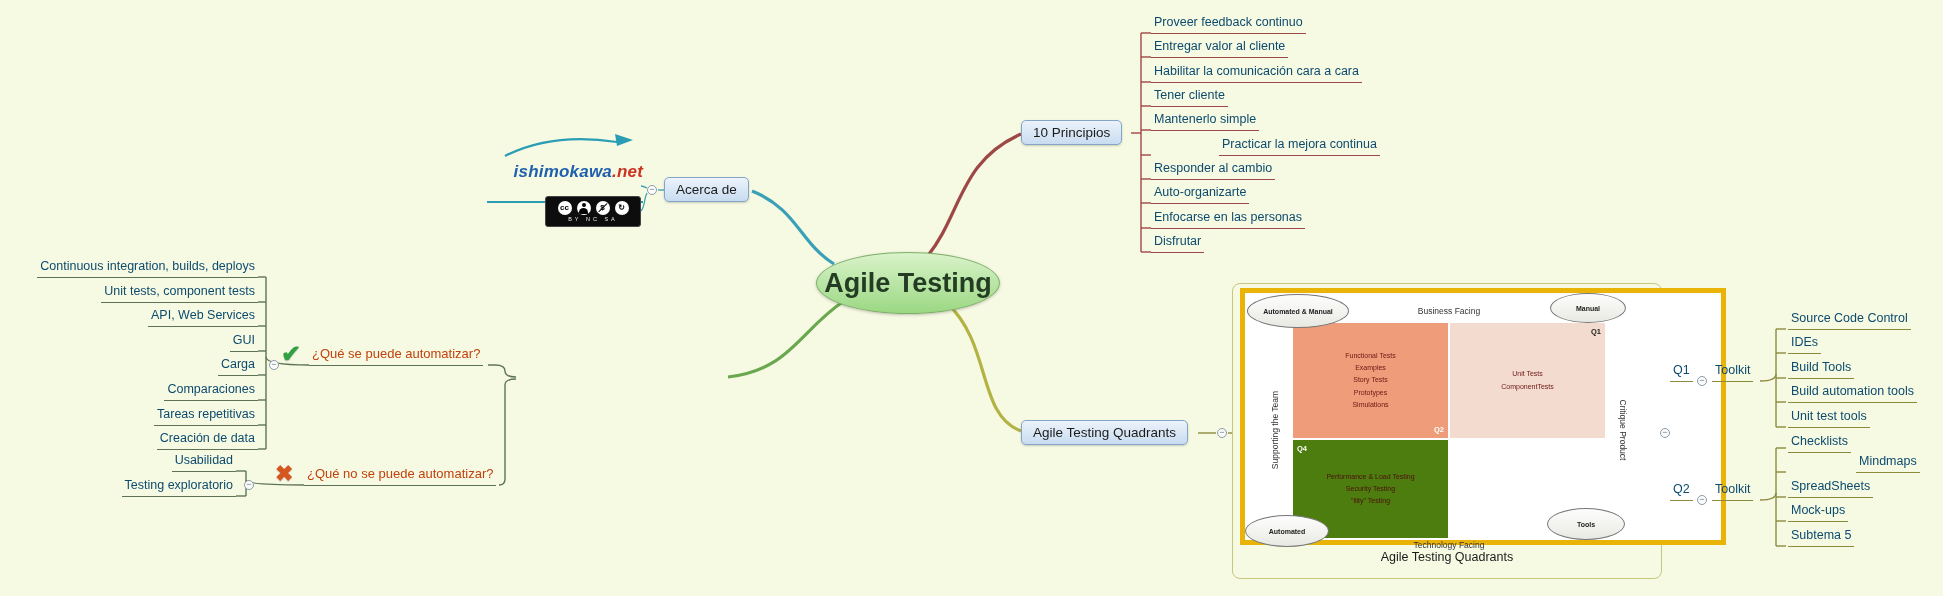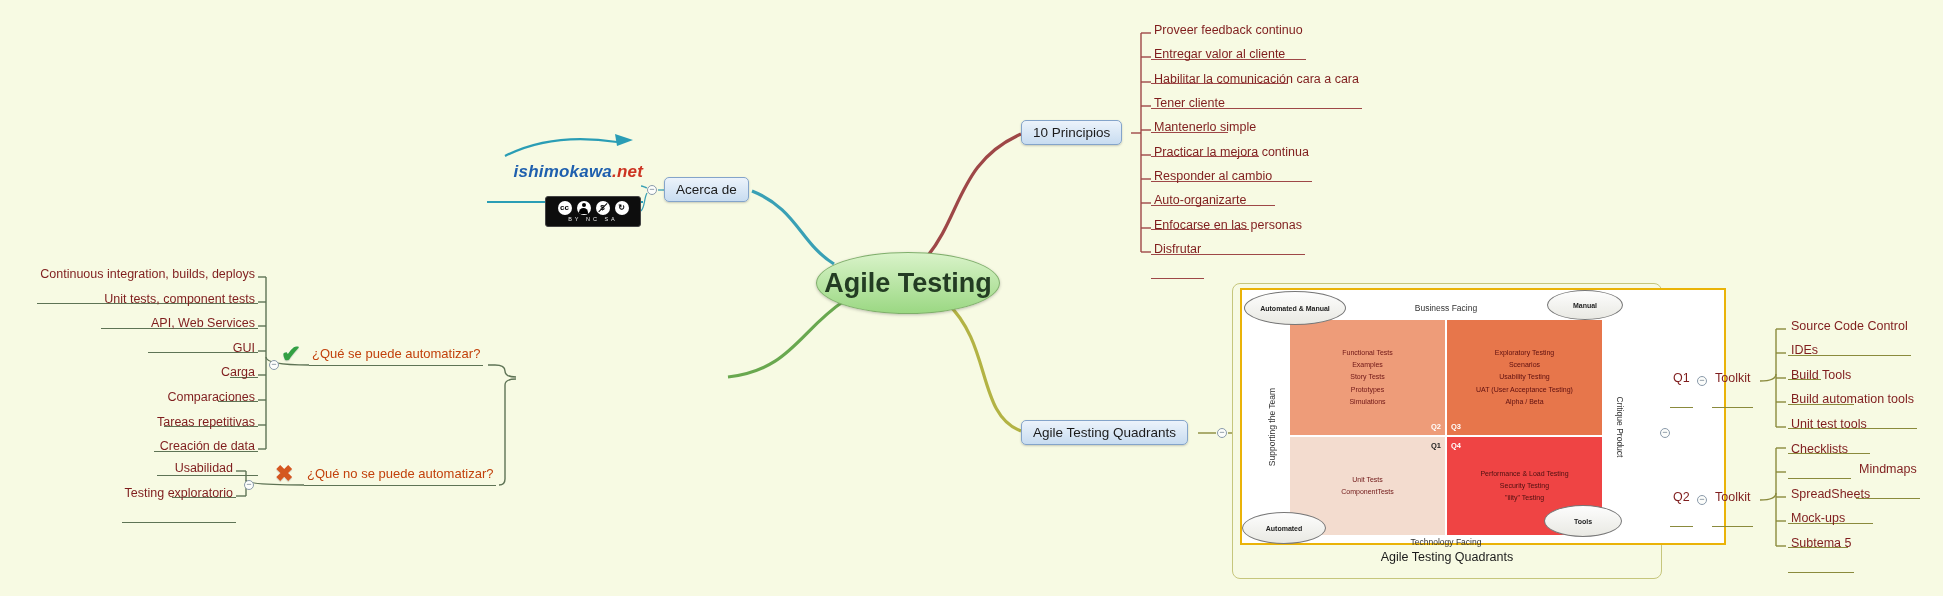--- a/index.html
+++ b/index.html
@@ -9,22 +9,22 @@
   svg.links { position:absolute; left:0; top:0; z-index:1; }
 
   .topic { position:absolute; z-index:2; background:linear-gradient(180deg,#ecf3fb,#c8dcf0);
            border:1px solid #84a4ca; border-radius:5px; padding:4px 11px; font-size:13.5px;
            color:#1b1b1b; white-space:nowrap; box-shadow:0 1px 2px rgba(60,60,60,.25); }
   .central { position:absolute; left:816px; top:252px; width:184px; height:62px; z-index:2;
              background:linear-gradient(180deg,#d9f3c9,#9bd883); border:1.5px solid #7fae6b;
              border-radius:50%; display:flex; align-items:center; justify-content:center;
              font-size:27px; font-weight:bold; color:#233c23; box-shadow:0 1px 3px rgba(60,60,60,.3); }
 
-  .leaf { position:absolute; z-index:2; font-size:12.5px; line-height:16px; color:#7f1d1d;
-          padding:0 3px 21px; border-bottom:1.4px solid #888; white-space:nowrap;margin-top:8px; }
+  .leaf { position:absolute; z-index:2; font-size:12.5px; line-height:16px; color:#0c4a6e;
+          padding:0 3px 3px; border-bottom:1.4px solid #888; white-space:nowrap; }
   .leaf.maroon { border-color:#9e4747; }
   .leaf.moss   { border-color:#5e7355; }
   .leaf.olive  { border-color:#8a8a3c; }
   .leaf.r { text-align:right; }
   .branch-label { position:absolute; z-index:2; font-size:13px; line-height:16px; color:#c2410c;
                   padding:0 3px 3px; border-bottom:1.5px solid #5e7355; white-space:nowrap; }
 
   .collapse { position:absolute; z-index:3; width:10px; height:10px; border-radius:50%;
               background:#fcfdfb; border:1px solid #8a9aaa; color:#667788; font-size:9px;
               line-height:7px; text-align:center; cursor:pointer; }
@@ -51,29 +51,29 @@
                           border-radius:50%; margin:2px auto 0; }
   .ccdot.person::after  { content:""; display:block; width:9px; height:6px; background:#000;
                           border-radius:5px 5px 0 0; margin:1px auto 0; }
   .ccdot.nd::after { content:""; position:absolute; left:1px; top:6px; width:12px; height:1.3px;
                      background:#000; transform:rotate(-45deg); }
   .cccap { color:#eee; font-size:5.5px; letter-spacing:3px; line-height:6px; }
 
   .frame { position:absolute; left:1232px; top:283px; width:430px; height:296px; z-index:1;
            border:1px solid #c6c67c; border-radius:8px; }
   .qimg { position:absolute; left:1240px; top:288px; width:486px; height:257px; z-index:2;
-          background:#fff; border:2px solid #eab308; }
+          background:#fff; border:5px solid #eab308; }
   .qgrid { position:absolute; left:48px; top:30px; width:312px; height:215px; display:grid;
            grid-template-columns:155px 155px; grid-template-rows:115px 98px; gap:2px; }
   .qcell { position:relative; display:flex; flex-direction:column; align-items:center;
            justify-content:center; text-align:center; font-size:7px; line-height:1.75; color:#6e1616; }
   .qcell.tl { background:#ee9c79; }
   .qcell.tr { background:#e7764b; color:#5e0f0f; }
   .qcell.bl { background:#f3dccf; }
-  .qcell.br { background:#ef4444; color:#4d1010; }
+  .qcell.br { background:#4d7c0f; color:#4d1010; }
   .qtag { position:absolute; font-size:7.5px; font-weight:bold; }
   .qtag.q2 { right:4px; bottom:2px; color:#fff; }
   .qtag.q3 { left:4px;  bottom:2px; color:#fff; }
   .qtag.q1 { right:4px; top:2px;   color:#222; }
   .qtag.q4 { left:4px;  top:2px;   color:#fff; }
   .qedge { position:absolute; font-size:8.5px; color:#333; white-space:nowrap; }
   .qedge.top    { left:48px; top:13px;  width:312px; text-align:center; }
   .qedge.bottom { left:48px; top:247px; width:312px; text-align:center; }
   .qedge.left   { left:-20px; top:132px; width:100px; text-align:center; transform:rotate(-90deg); }
   .qedge.right  { left:328px; top:132px; width:100px; text-align:center; transform:rotate(90deg); }
@@ -188,21 +188,21 @@
       <div class="ccdot">↻</div>
     </div>
     <div class="cccap">BY NC SA</div>
   </div>
 
   <div class="leaf maroon" style="left:1151px;top:14px">Proveer feedback continuo</div>
   <div class="leaf maroon" style="left:1151px;top:38px">Entregar valor al cliente</div>
   <div class="leaf maroon" style="left:1151px;top:63px">Habilitar la comunicación cara a cara</div>
   <div class="leaf maroon" style="left:1151px;top:87px">Tener cliente</div>
   <div class="leaf maroon" style="left:1151px;top:111px">Mantenerlo simple</div>
-  <div class="leaf maroon" style="left:1151px;top:136px">Practicar la mejora continua</div>
+  <div class="leaf maroon" style="left:1219px;top:136px">Practicar la mejora continua</div>
   <div class="leaf maroon" style="left:1151px;top:160px">Responder al cambio</div>
   <div class="leaf maroon" style="left:1151px;top:184px">Auto-organizarte</div>
   <div class="leaf maroon" style="left:1151px;top:209px">Enfocarse en las personas</div>
   <div class="leaf maroon" style="left:1151px;top:233px">Disfrutar</div>
 
   <span class="icon-check" style="left:281px;top:340px">✔</span>
   <div class="branch-label" style="left:309px;top:346px">¿Qué se puede automatizar?</div>
   <div class="leaf moss r" style="right:1685px;top:258px">Continuous integration, builds, deploys</div>
   <div class="leaf moss r" style="right:1685px;top:283px">Unit tests, component tests</div>
   <div class="leaf moss r" style="right:1685px;top:307px">API, Web Services</div>
@@ -230,28 +230,20 @@
     <div class="qedge right">Critique Product</div>
 
     <div class="qgrid">
       <div class="qcell tl">
         <span>Functional Tests</span>
         <span>Examples</span>
         <span>Story Tests</span>
         <span>Prototypes</span>
         <span>Simulations</span>
         <span class="qtag q2">Q2</span>
-      </div>
-      <div class="qcell tr">
-        <span>Exploratory Testing</span>
-        <span>Scenarios</span>
-        <span>Usability Testing</span>
-        <span>UAT (User Acceptance Testing)</span>
-        <span>Alpha / Beta</span>
-        <span class="qtag q3">Q3</span>
       </div>
       <div class="qcell bl">
         <span>Unit Tests</span>
         <span>ComponentTests</span>
         <span class="qtag q1">Q1</span>
       </div>
       <div class="qcell br">
         <span>Performance &amp; Load Testing</span>
         <span>Security Testing</span>
         <span>"ility" Testing</span>

